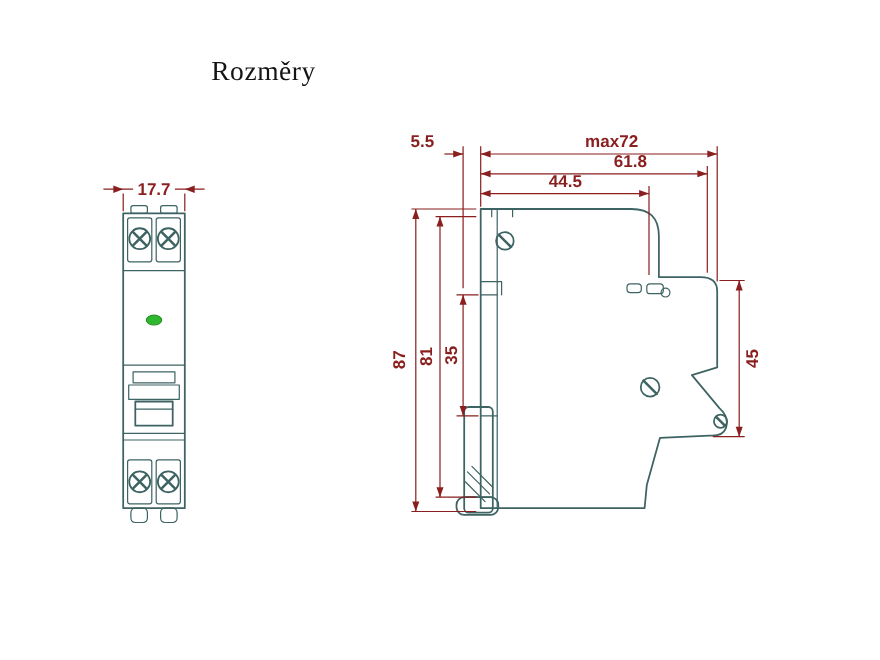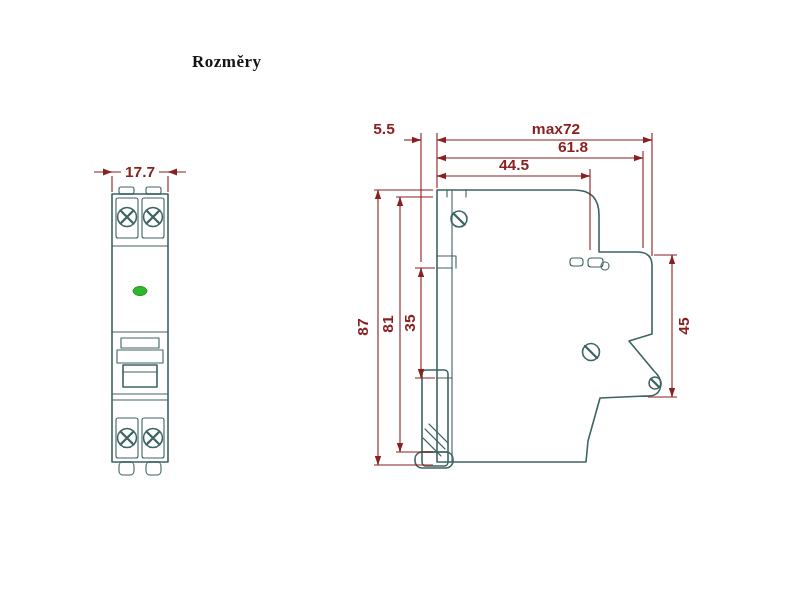--- a/index.html
+++ b/index.html
@@ -10,21 +10,21 @@
     --background:#ffffff;
   }
   html,body{margin:0;padding:0;}
   body{background:#e9e9e9;font-family:"Liberation Sans",sans-serif;}
   .screen{
     position:relative;width:800px;height:600px;background:var(--background);
     overflow:hidden;margin:0 auto;
   }
   .page-title{
     position:absolute;left:192px;top:52px;
-    font-family:"Liberation Serif",serif;font-weight:bold;font-size:17px;
+    font-family:"Liberation Serif",serif;font-weight:normal;font-size:25px;
     color:var(--title-color);letter-spacing:.5px;
   }
   svg{position:absolute;left:0;top:0;}
   .o{stroke:var(--outline);fill:none;stroke-width:1.6;stroke-linejoin:round;stroke-linecap:round;}
   .o2{stroke:var(--outline);fill:none;stroke-width:1.1;stroke-linejoin:round;stroke-linecap:round;}
   .slot{stroke:var(--outline);fill:none;stroke-width:2.3;stroke-linecap:round;}
   .dim{stroke:var(--dimension);fill:none;stroke-width:1.1;}
   .dim-fill{fill:var(--dimension);stroke:none;}
   .dim-text{
     fill:var(--dimension);

